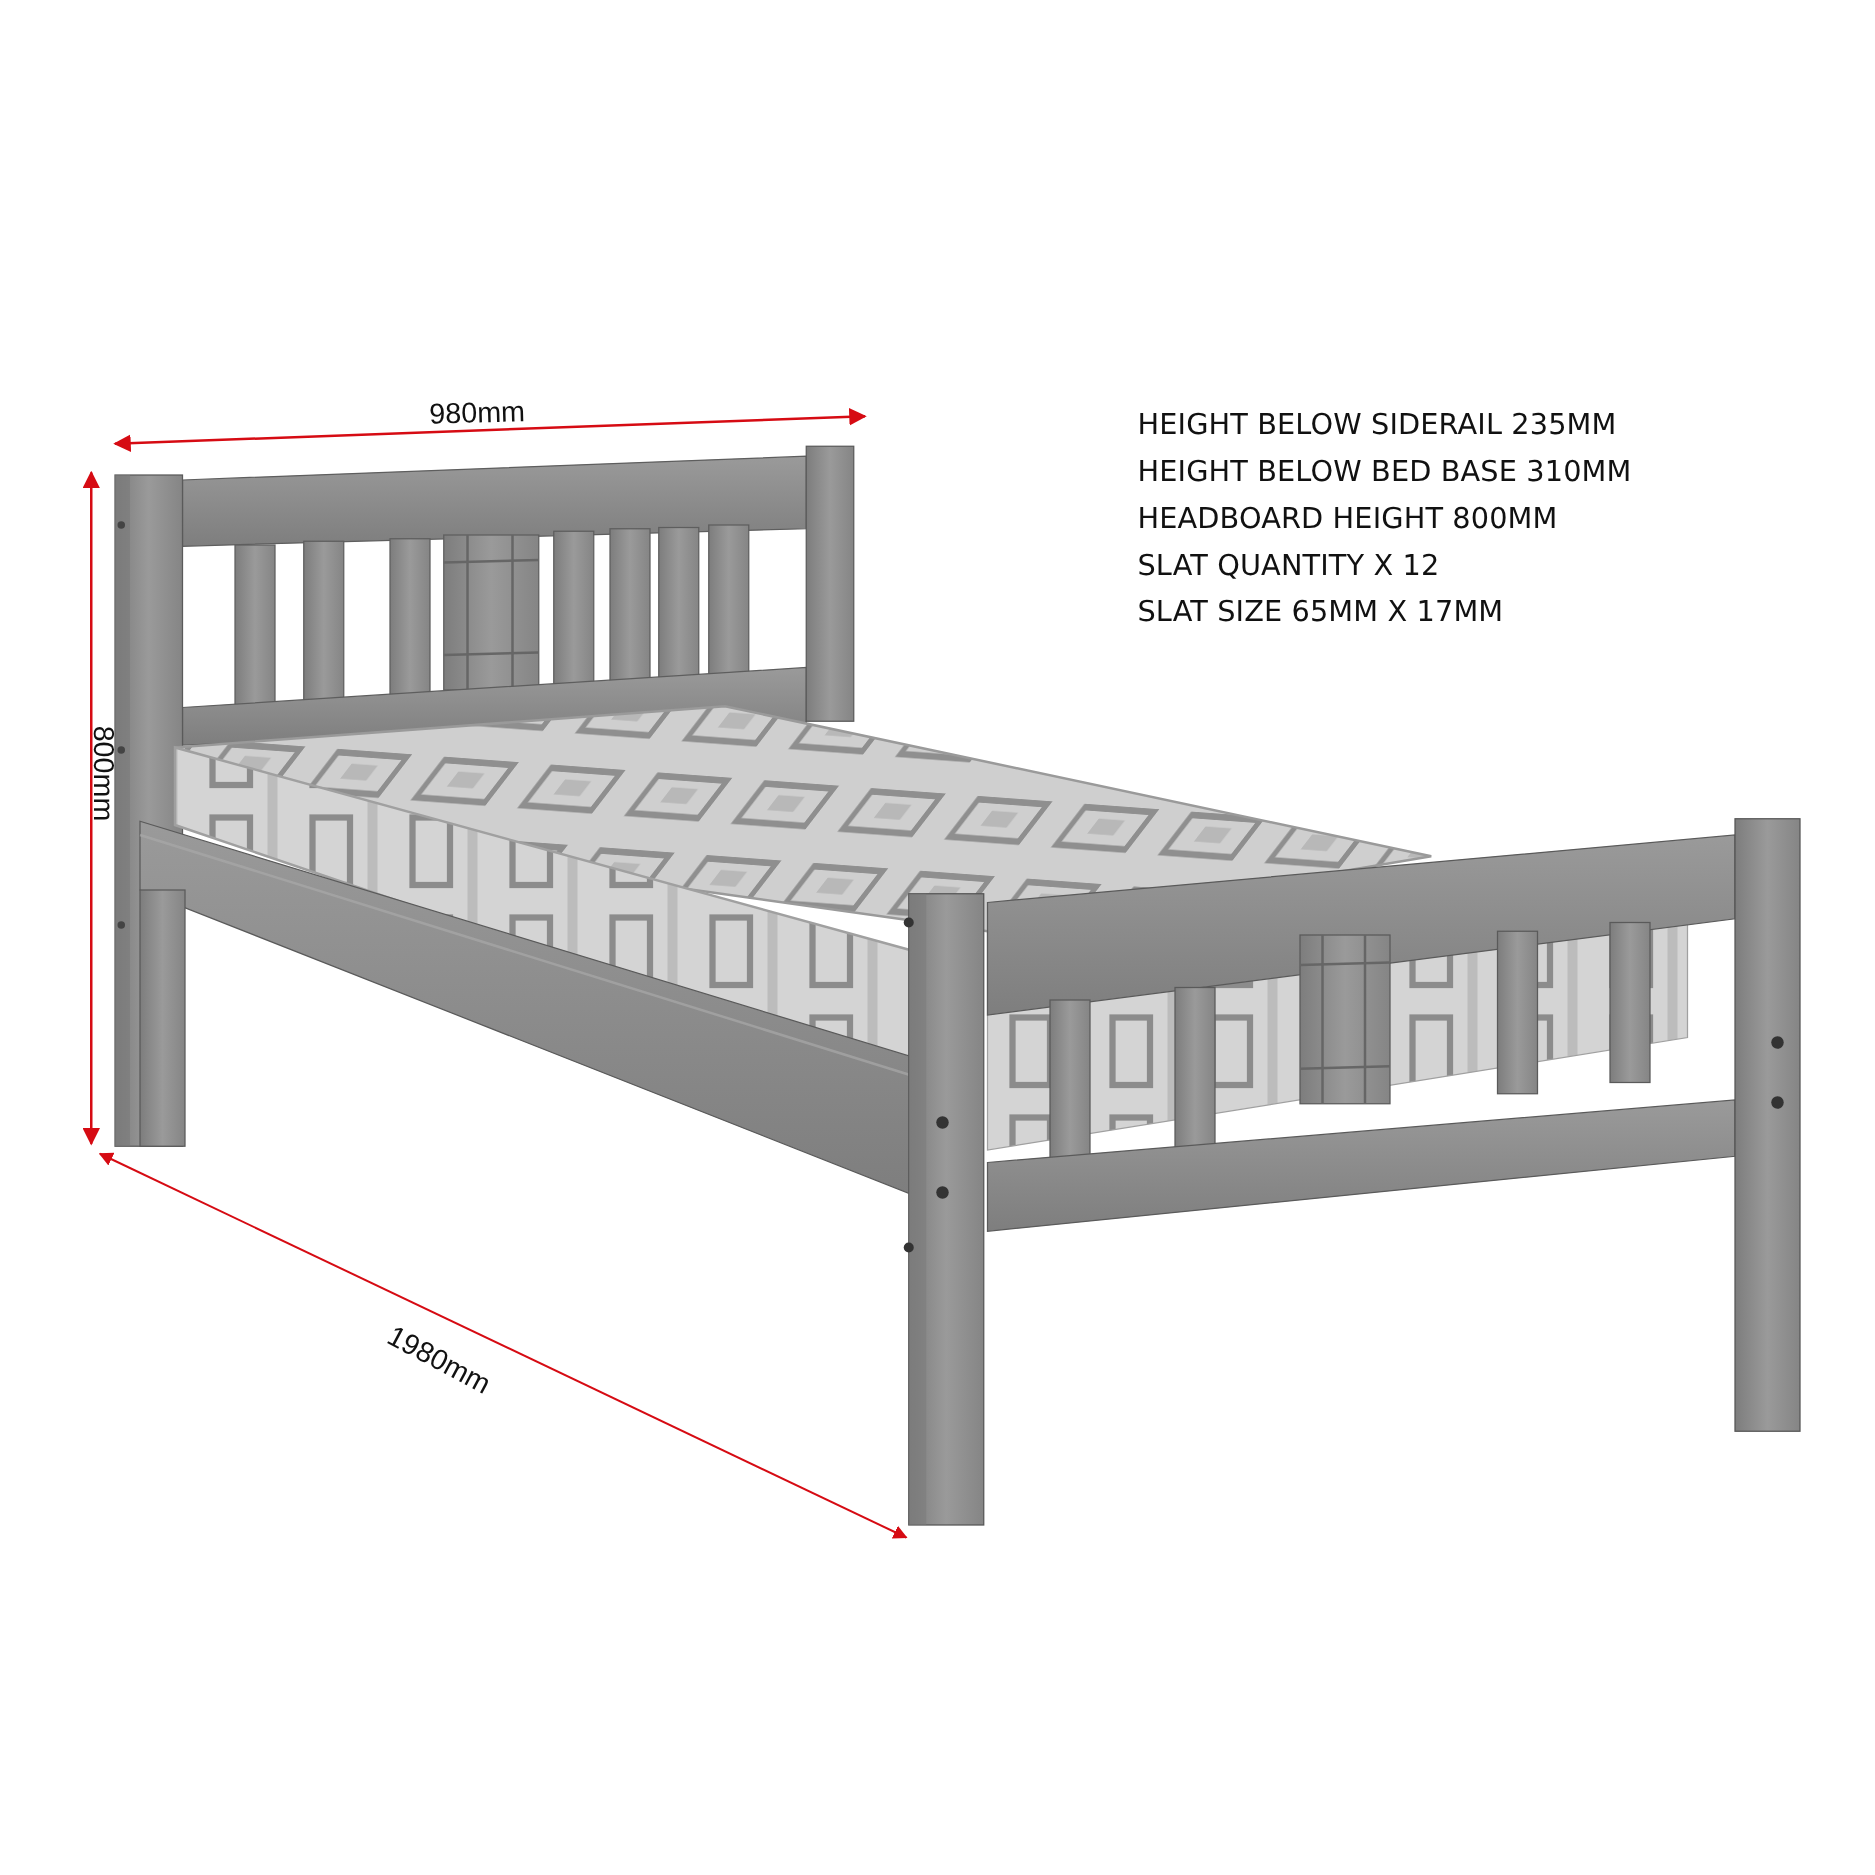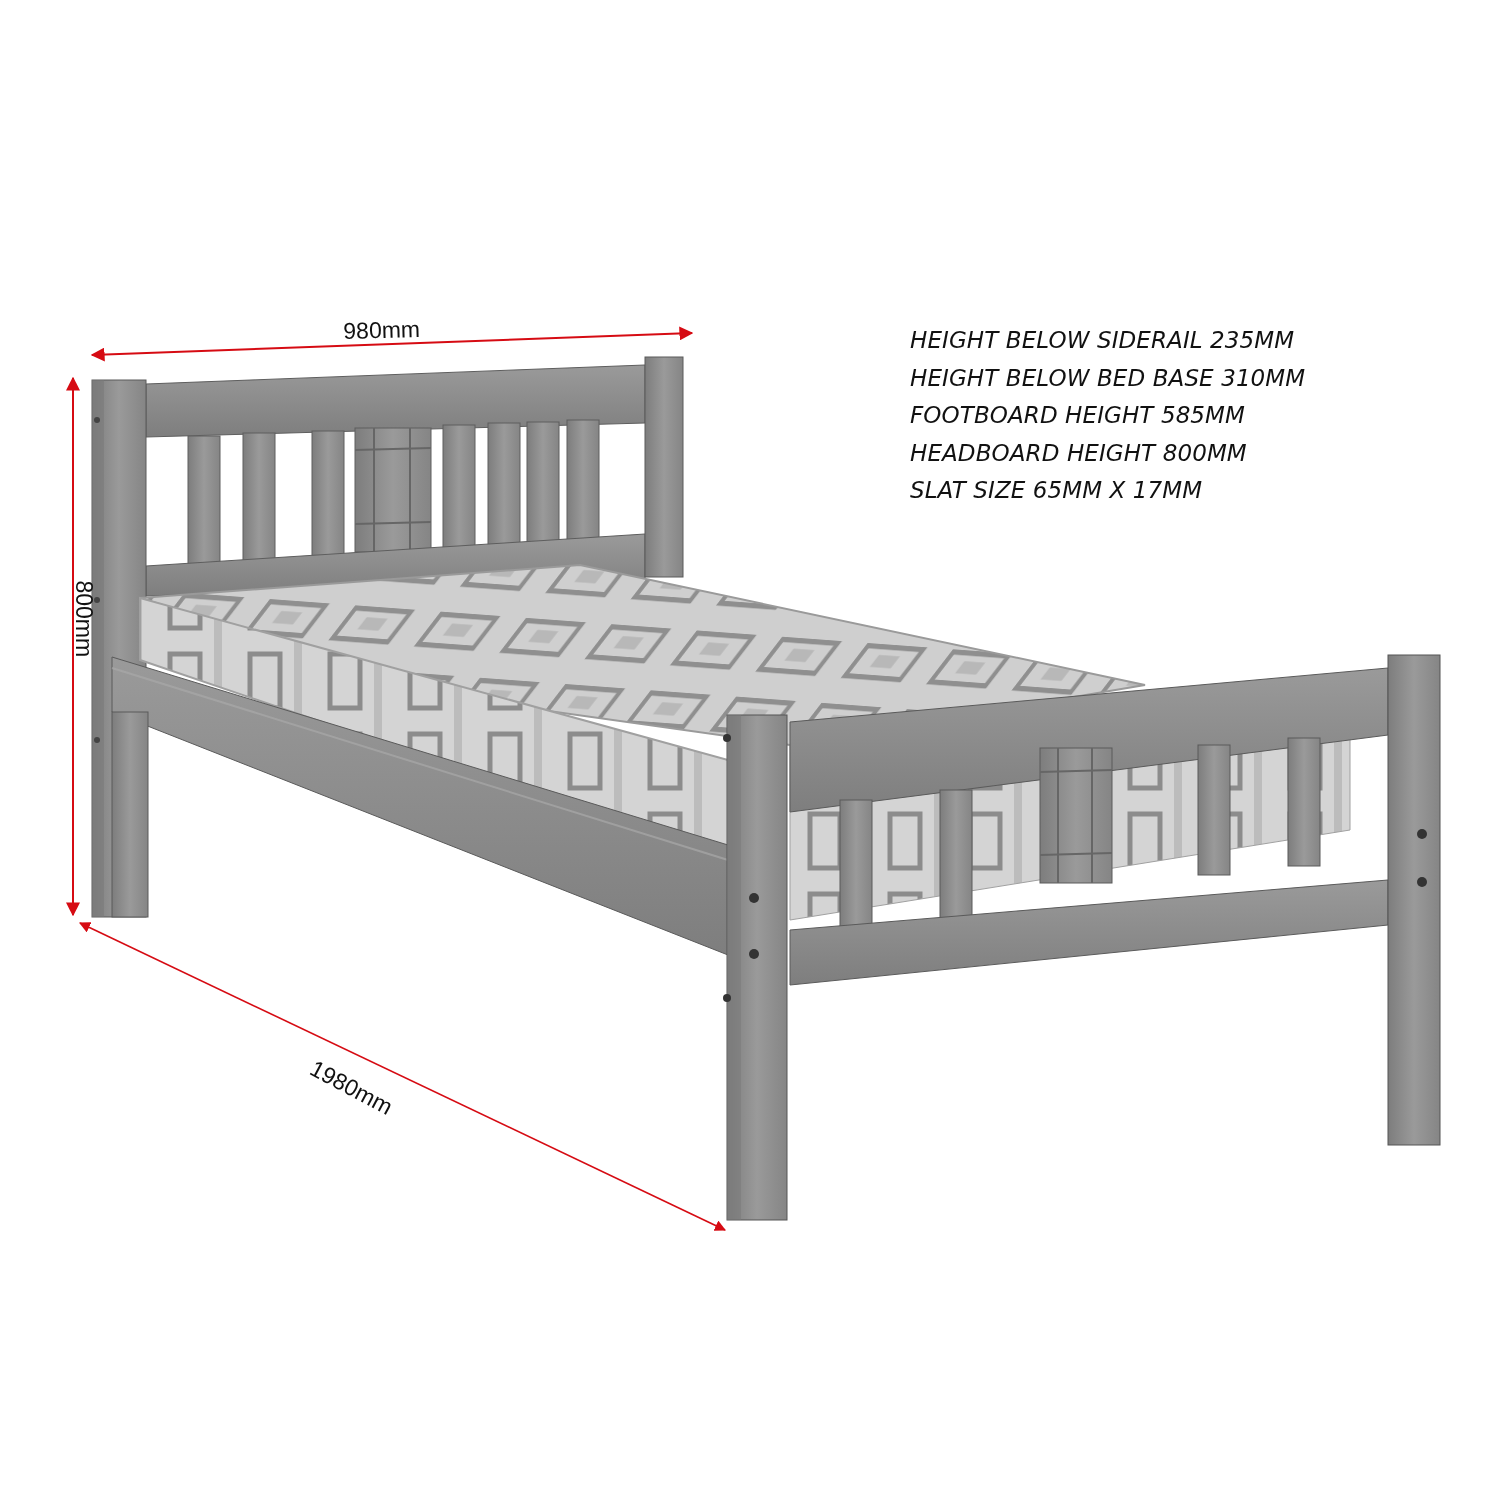--- a/index.html
+++ b/index.html
@@ -1,19 +1,19 @@
 <!DOCTYPE html>
 <html><head>
   <meta charset="utf-8">
   <style>
     html, body { margin: 0; padding: 0; background: #ffffff; }
     body { width: 1500px; height: 1500px; position: relative; overflow: hidden;
            font-family: "Liberation Sans", sans-serif; }
     #stage { position: absolute; left: 0; top: 0; width: 1500px; height: 1500px; }
-    .spec-list { position: absolute; left: 910px; top: 322px; margin: 0; padding: 0; list-style: none; font-style: italic; }
+    .spec-list { position: absolute; left: 910px; top: 322px; margin: 0; padding: 0; list-style: none; }
     .spec-list li { font-family: "DejaVu Sans", sans-serif; font-size: 23px; line-height: 37.6px;
                     color: #111111; letter-spacing: 0.1px; white-space: nowrap; }
     .dim-label { position: absolute; font-family: "Liberation Sans", sans-serif; font-size: 23px;
                  color: #111111; white-space: nowrap; }
     #dim-width-label { left: 343px; top: 318px; transform: rotate(-1.6deg); transform-origin: left top; }
     #dim-height-label { left: 38px; top: 612px; transform: rotate(90deg); transform-origin: center; width: 90px; }
     #dim-length-label { left: 318px; top: 1055px; transform: rotate(28deg); transform-origin: left top; }
   </style>
 </head>
 <body>
@@ -127,17 +127,17 @@
     </g>
   </svg>
 
   <div class="dim-label" id="dim-width-label">980mm</div>
   <div class="dim-label" id="dim-height-label">800mm</div>
   <div class="dim-label" id="dim-length-label">1980mm</div>
 
   <ul class="spec-list">
     <li>HEIGHT BELOW SIDERAIL 235MM</li>
     <li>HEIGHT BELOW BED BASE 310MM</li>
-    <li>FOOTBOARD HEIGHT 585MM</li>
     <li>HEADBOARD HEIGHT 800MM</li>
+    <li>SLAT QUANTITY X 12</li>
     <li>SLAT SIZE 65MM X 17MM</li>
   </ul>
 </div>
 
 </body></html>

